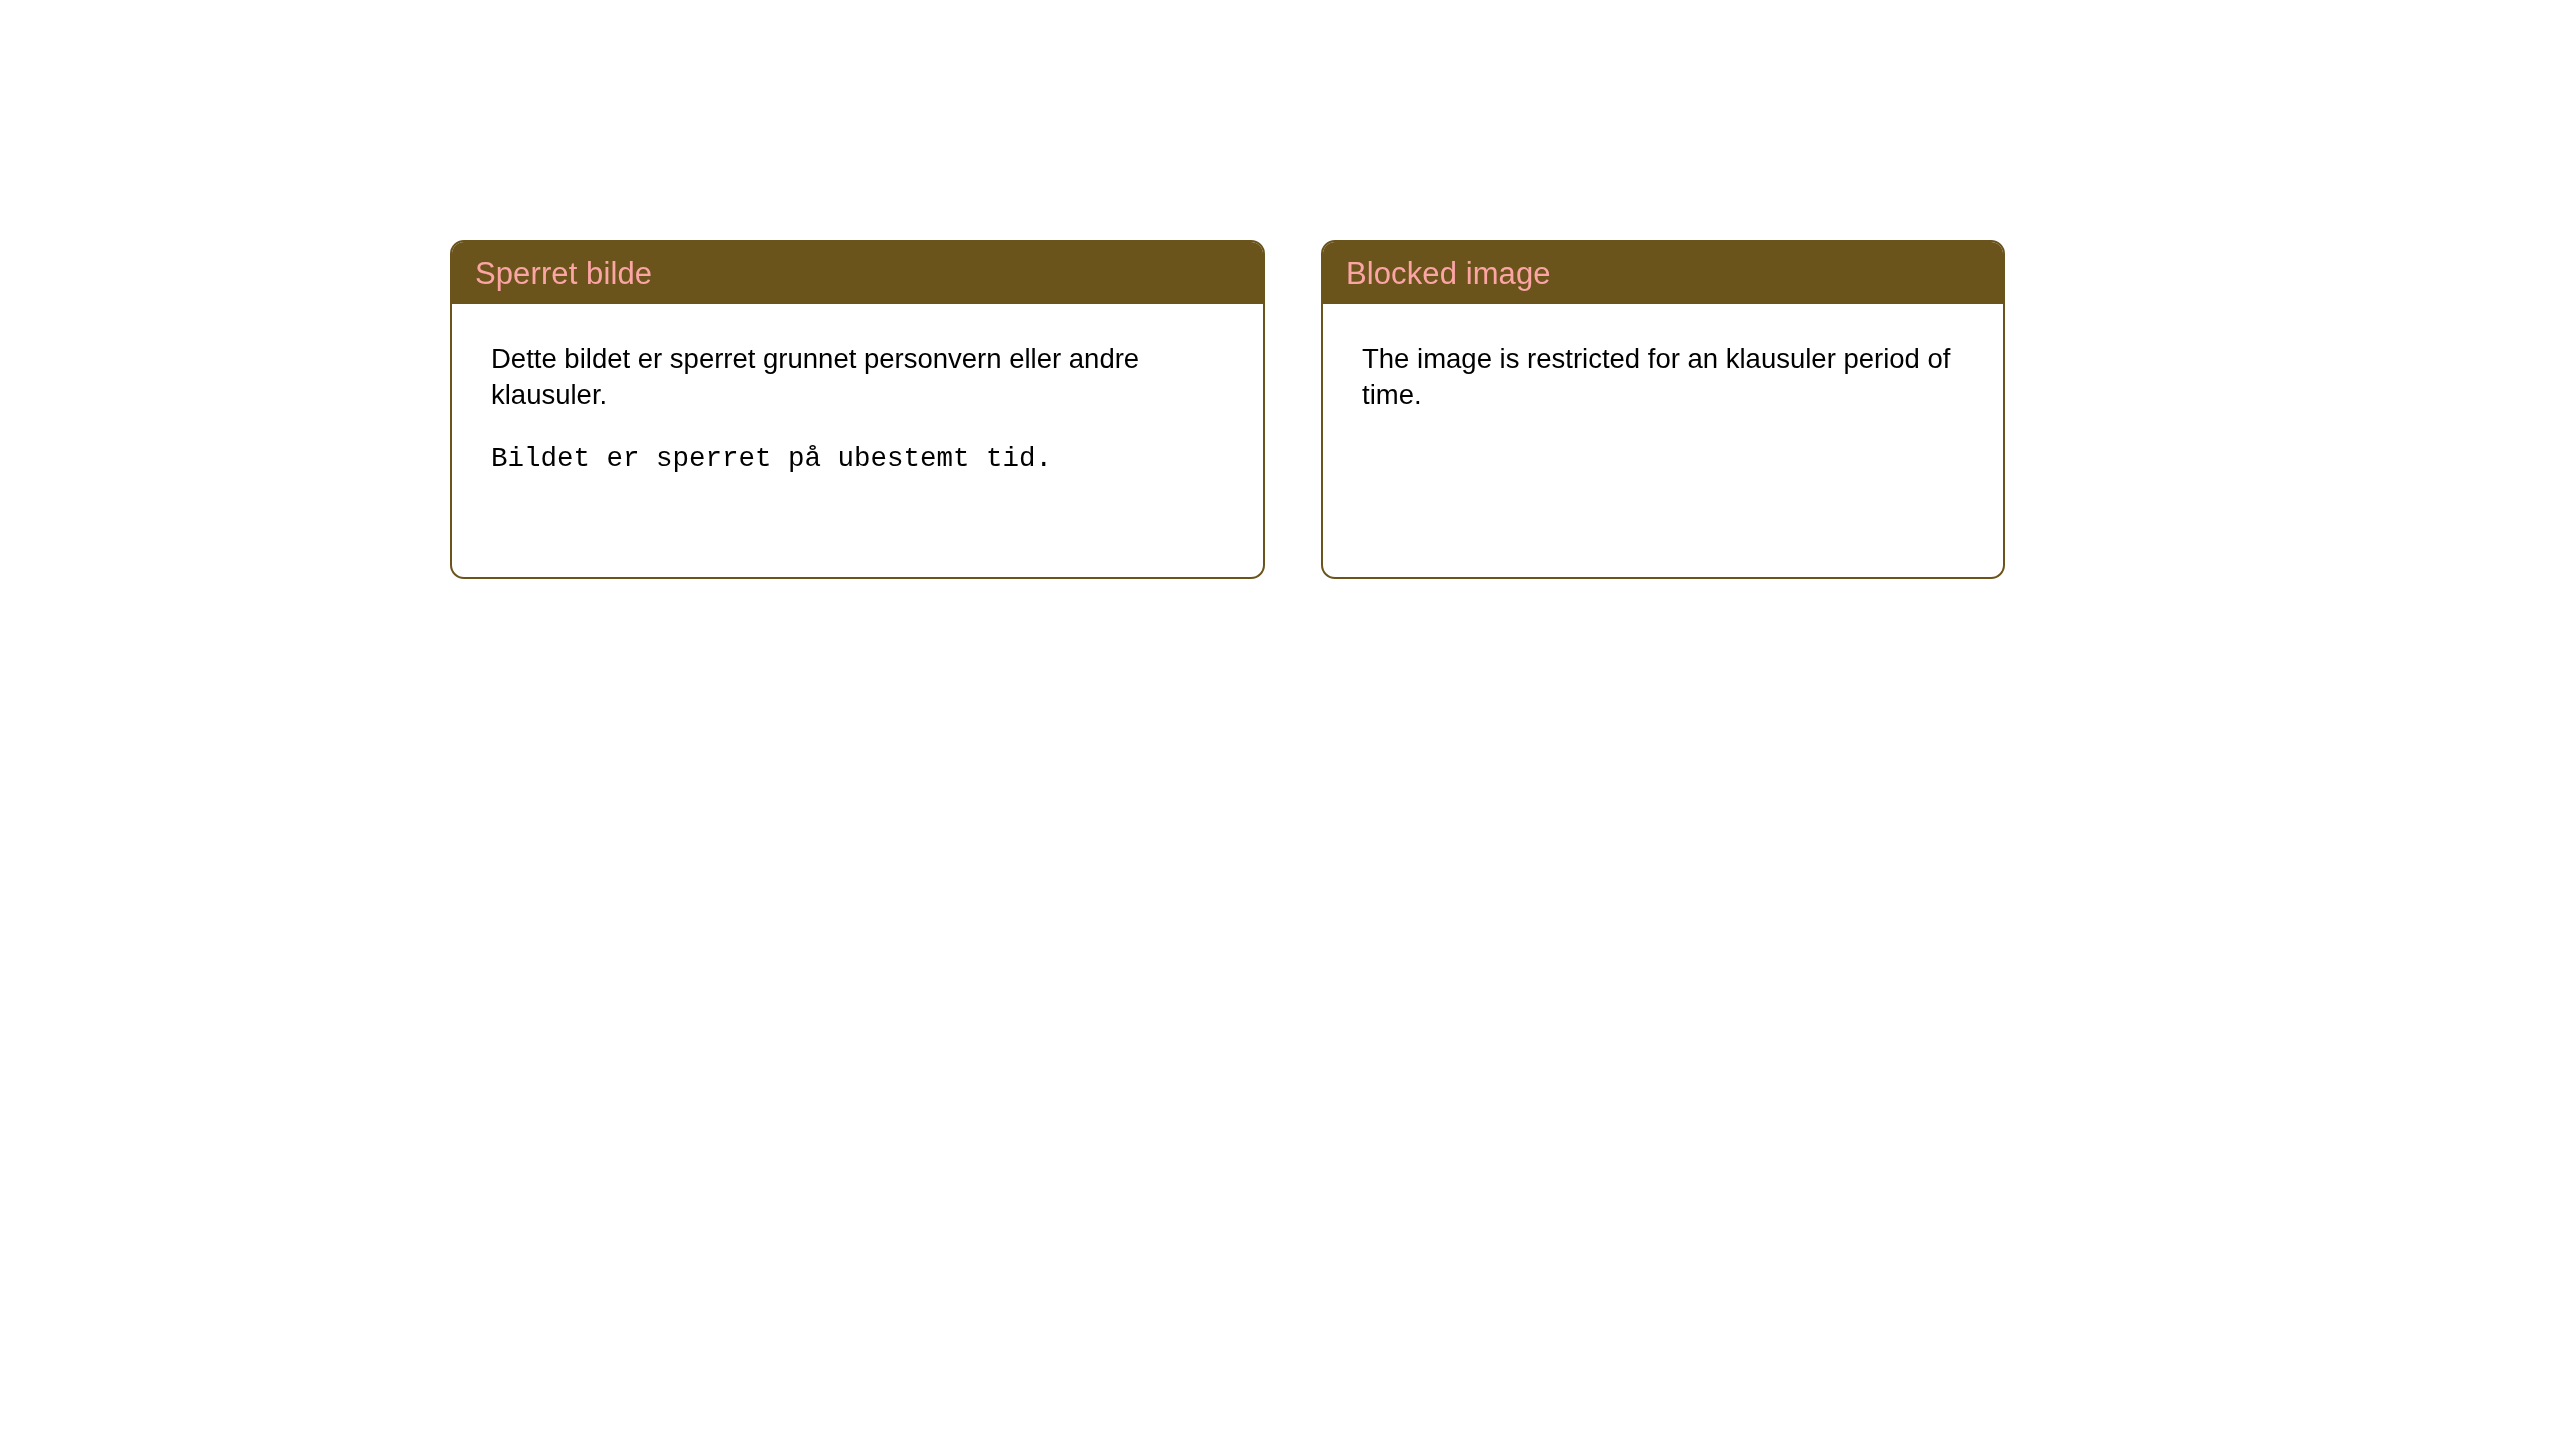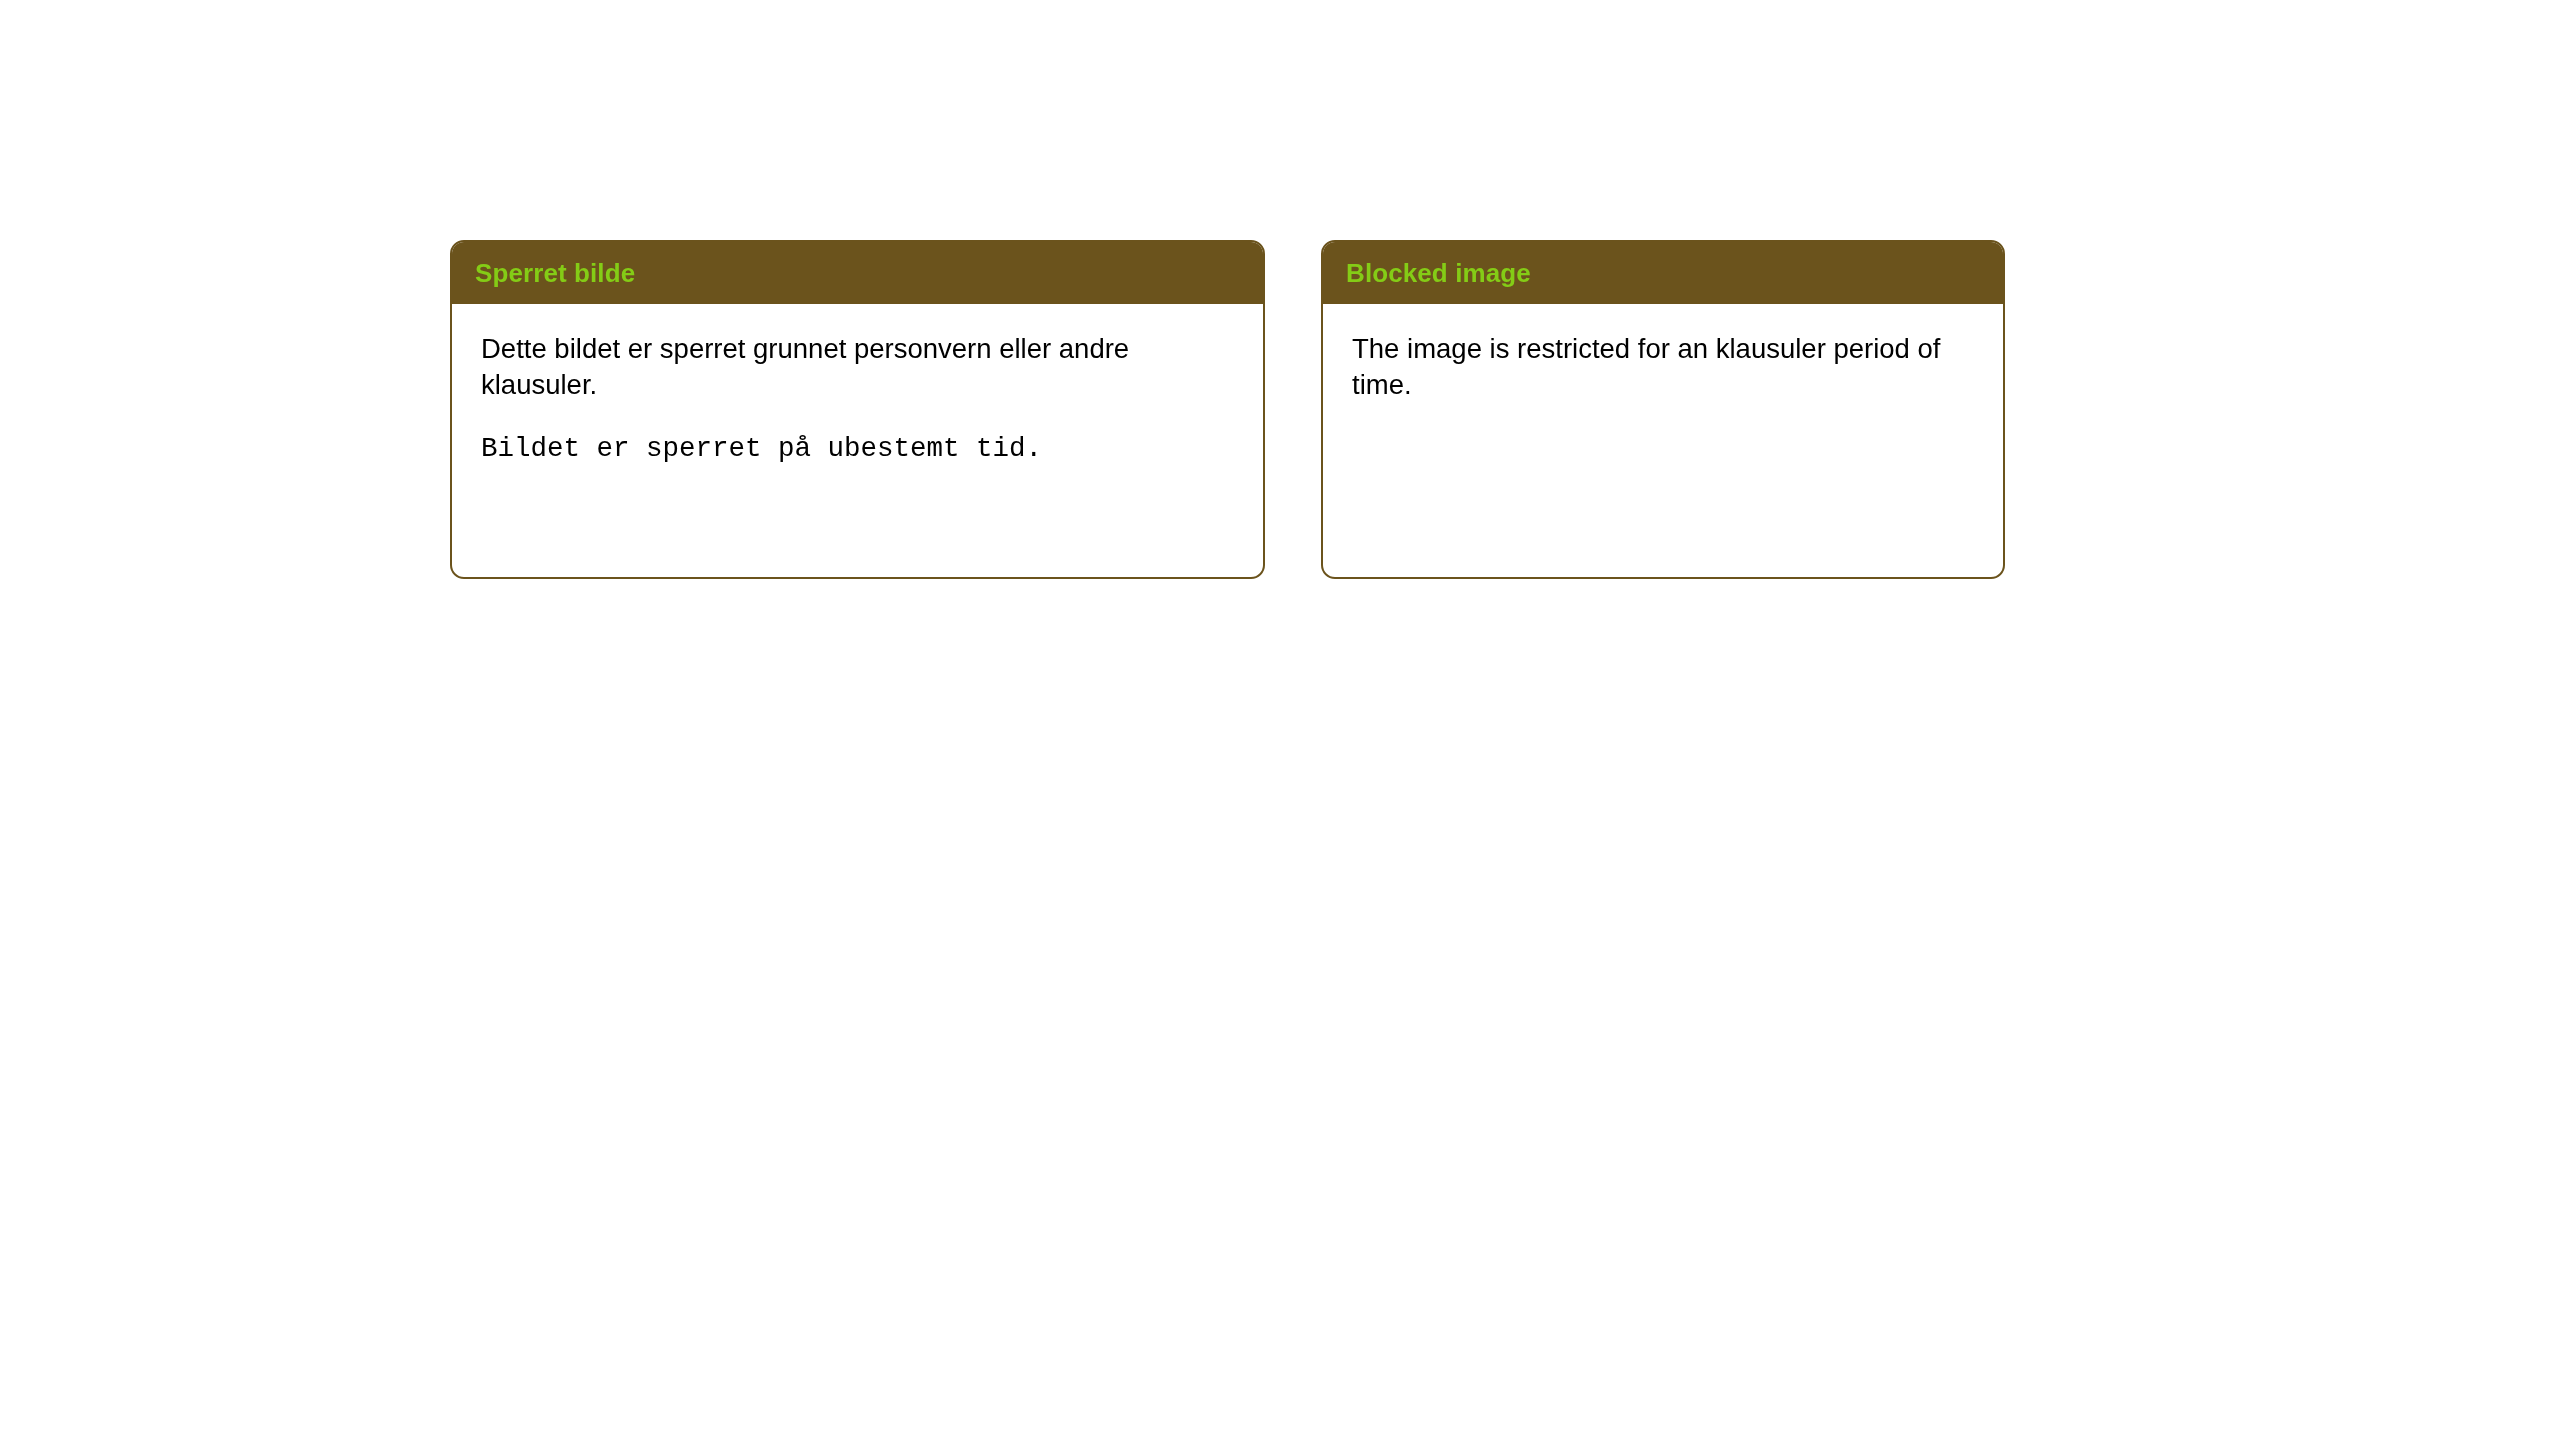--- a/index.html
+++ b/index.html
@@ -56,40 +56,40 @@
     background: #6B531C;
     height: 62px;
     flex: 0 0 62px;
     display: flex;
     align-items: center;
     padding: 0 0 0 23px;
     box-sizing: border-box;
   }
 
   .card-title {
-    color: #84cc16;
-    font-size: 26px;
-    font-weight: 700;
+    color: #fca5a5;
+    font-size: 31px;
+    font-weight: 400;
     line-height: 1;
     letter-spacing: 0.1px;
     white-space: nowrap;
   }
 
   .card-body {
     flex: 1 1 auto;
     padding: 24px 20px 0 26px;
     box-sizing: border-box;
   }
 
   .card-paragraph {
     color: #000000;
     font-size: 27.5px;
     font-weight: 400;
     line-height: 1.31;
-    margin: 3px;
+    margin: 13px;
   }
 
   .card-paragraph + .card-paragraph {
     margin-top: 28px;
     font-family: Liberation Mono, monospace;
   }
 </style>
 </head>
 <body>
 

